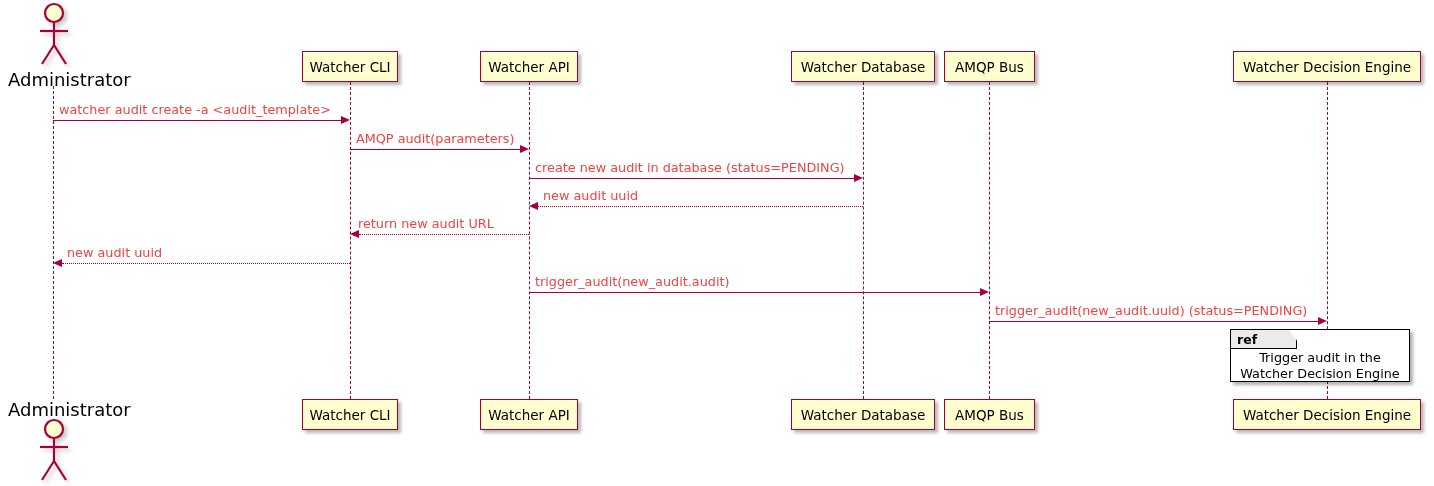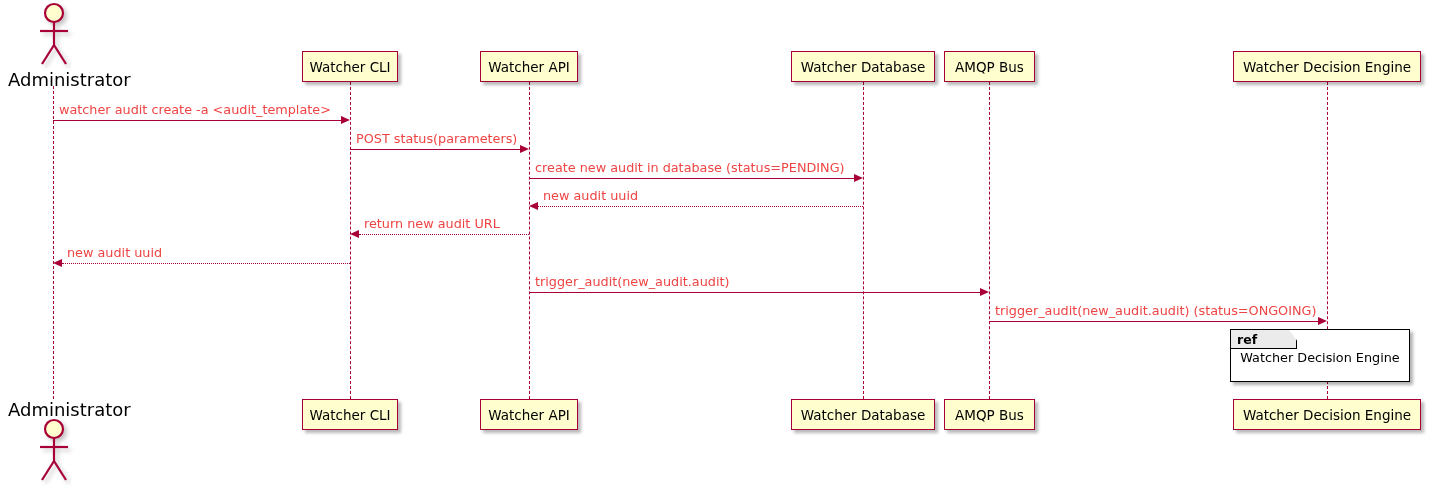--- a/index.html
+++ b/index.html
@@ -194,61 +194,62 @@
 
   <div class="msg" style="left:53px; top:120px; width:297px;">
     <div class="line" style="width:289px;"></div>
     <div class="head right" style="left:288px;"></div>
     <div class="label lbl-left">watcher audit create -a &lt;audit_template&gt;</div>
   </div>
 
   <div class="msg" style="left:350px; top:149px; width:179px;">
     <div class="line" style="width:171px;"></div>
     <div class="head right" style="left:170px;"></div>
-    <div class="label lbl-left">POST status(parameters)</div>
+    <div class="label lbl-left">AMQP audit(parameters)</div>
   </div>
 
   <div class="msg" style="left:529px; top:178px; width:334px;">
     <div class="line" style="width:326px;"></div>
     <div class="head right" style="left:325px;"></div>
     <div class="label lbl-left">create new audit in database (status=PENDING)</div>
   </div>
 
   <div class="msg dotted" style="left:529px; top:206px; width:334px;">
     <div class="line" style="left:9px; width:325px;"></div>
     <div class="head left" style="left:0px;"></div>
     <div class="label lbl-left" style="left:14px;">new audit uuid</div>
   </div>
 
   <div class="msg dotted" style="left:350px; top:234px; width:179px;">
     <div class="line" style="left:9px; width:170px;"></div>
     <div class="head left" style="left:0px;"></div>
-    <div class="label lbl-left" style="left:14px;">return new audit URL</div>
+    <div class="label lbl-left" style="left:8px;">return new audit URL</div>
   </div>
 
   <div class="msg dotted" style="left:53px; top:263px; width:297px;">
     <div class="line" style="left:9px; width:288px;"></div>
     <div class="head left" style="left:0px;"></div>
     <div class="label lbl-left" style="left:14px;">new audit uuid</div>
   </div>
 
   <div class="msg" style="left:529px; top:292px; width:460px;">
     <div class="line" style="width:452px;"></div>
     <div class="head right" style="left:451px;"></div>
     <div class="label lbl-left">trigger_audit(new_audit.audit)</div>
   </div>
 
   <div class="msg" style="left:989px; top:321px; width:338px;">
     <div class="line" style="width:330px;"></div>
     <div class="head right" style="left:329px;"></div>
-    <div class="label lbl-left">trigger_audit(new_audit.audit) (status=ONGOING)</div>
+    <div class="label lbl-left">trigger_audit(new_audit.uuid) (status=PENDING)</div>
   </div>
 
   <div class="ref-box" style="left:1230px; top:329px; width:180px; height:53px;">
     <div class="ref-tab" style="width:52px;">
       <span>ref</span>
     </div>
     <div class="ref-body">
+      <div>Trigger audit in the</div>
       <div>Watcher Decision Engine</div>
     </div>
   </div>
 
 </div>
 
 </body></html>

